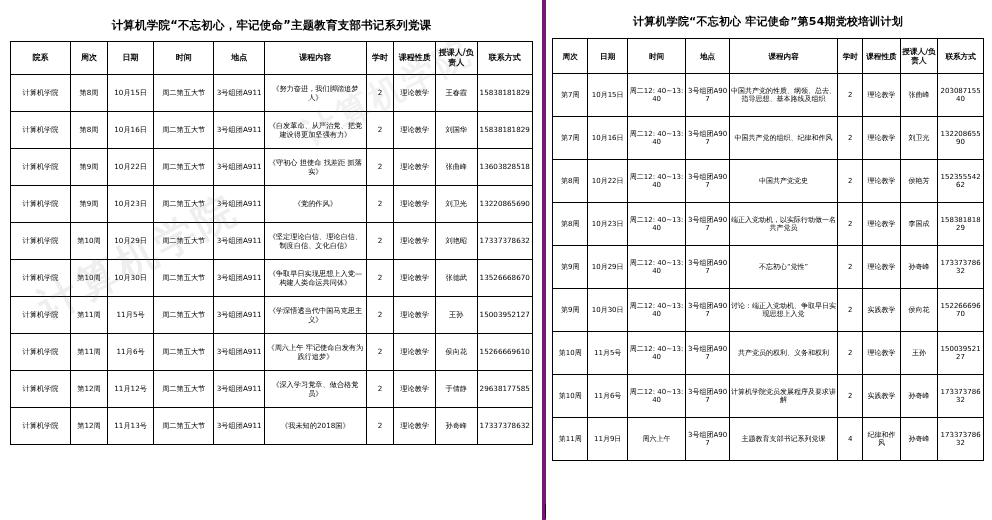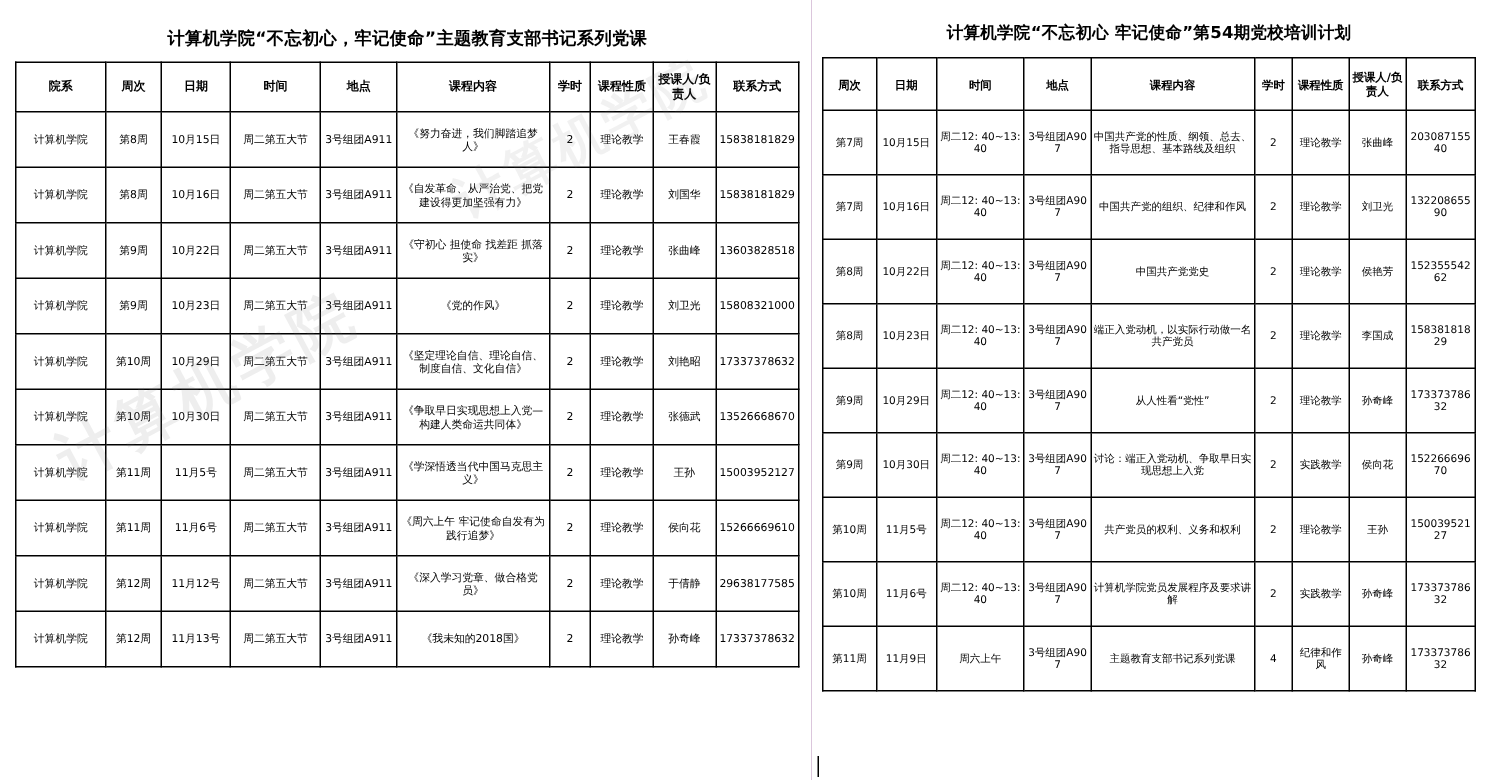--- a/index.html
+++ b/index.html
@@ -26,21 +26,21 @@
     box-sizing: border-box;
     position: relative;
   }
   .panel-left {
     width: 541px;
     padding: 10px 8px 0 10px;
   }
   .panel-right {
     width: 451px;
     padding: 10px 8px 0 6px;
-    border-left: 1px solid #701a75;
+    border-left: 5px solid #701a75;
   }
   .divider {
     position: absolute;
     left: 541px;
     top: 0;
     width: 1px;
     height: 520px;
     background: #ffffff;
   }
   .doc-title {
@@ -211,21 +211,21 @@
           <tr>
             <td>计算机学院</td>
             <td>第9周</td>
             <td>10月23日</td>
             <td>周二第五大节</td>
             <td>3号组团A911</td>
             <td>《党的作风》</td>
             <td>2</td>
             <td>理论教学</td>
             <td>刘卫光</td>
-            <td>15808321000</td>
+            <td>13220865690</td>
           </tr>
           <tr>
             <td>计算机学院</td>
             <td>第10周</td>
             <td>10月29日</td>
             <td>周二第五大节</td>
             <td>3号组团A911</td>
             <td>《坚定理论自信、理论自信、制度自信、文化自信》</td>
             <td>2</td>
             <td>理论教学</td>
@@ -366,21 +366,21 @@
             <td>2</td>
             <td>理论教学</td>
             <td>李国成</td>
             <td>15838181829</td>
           </tr>
           <tr>
             <td>第9周</td>
             <td>10月29日</td>
             <td>周二12: 40~13: 40</td>
             <td>3号组团A907</td>
-            <td>从人性看“党性”</td>
+            <td>不忘初心“党性”</td>
             <td>2</td>
             <td>理论教学</td>
             <td>孙奇峰</td>
             <td>17337378632</td>
           </tr>
           <tr>
             <td>第9周</td>
             <td>10月30日</td>
             <td>周二12: 40~13: 40</td>
             <td>3号组团A907</td>

